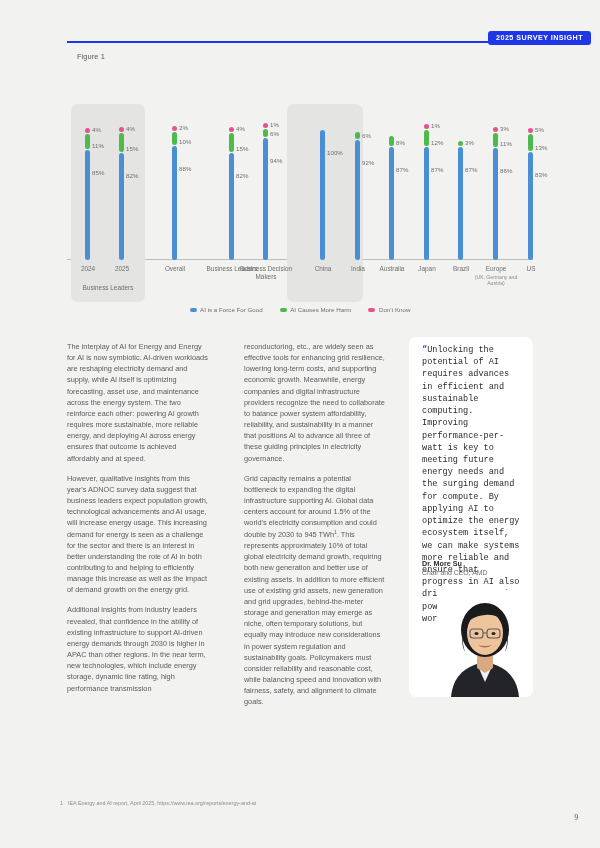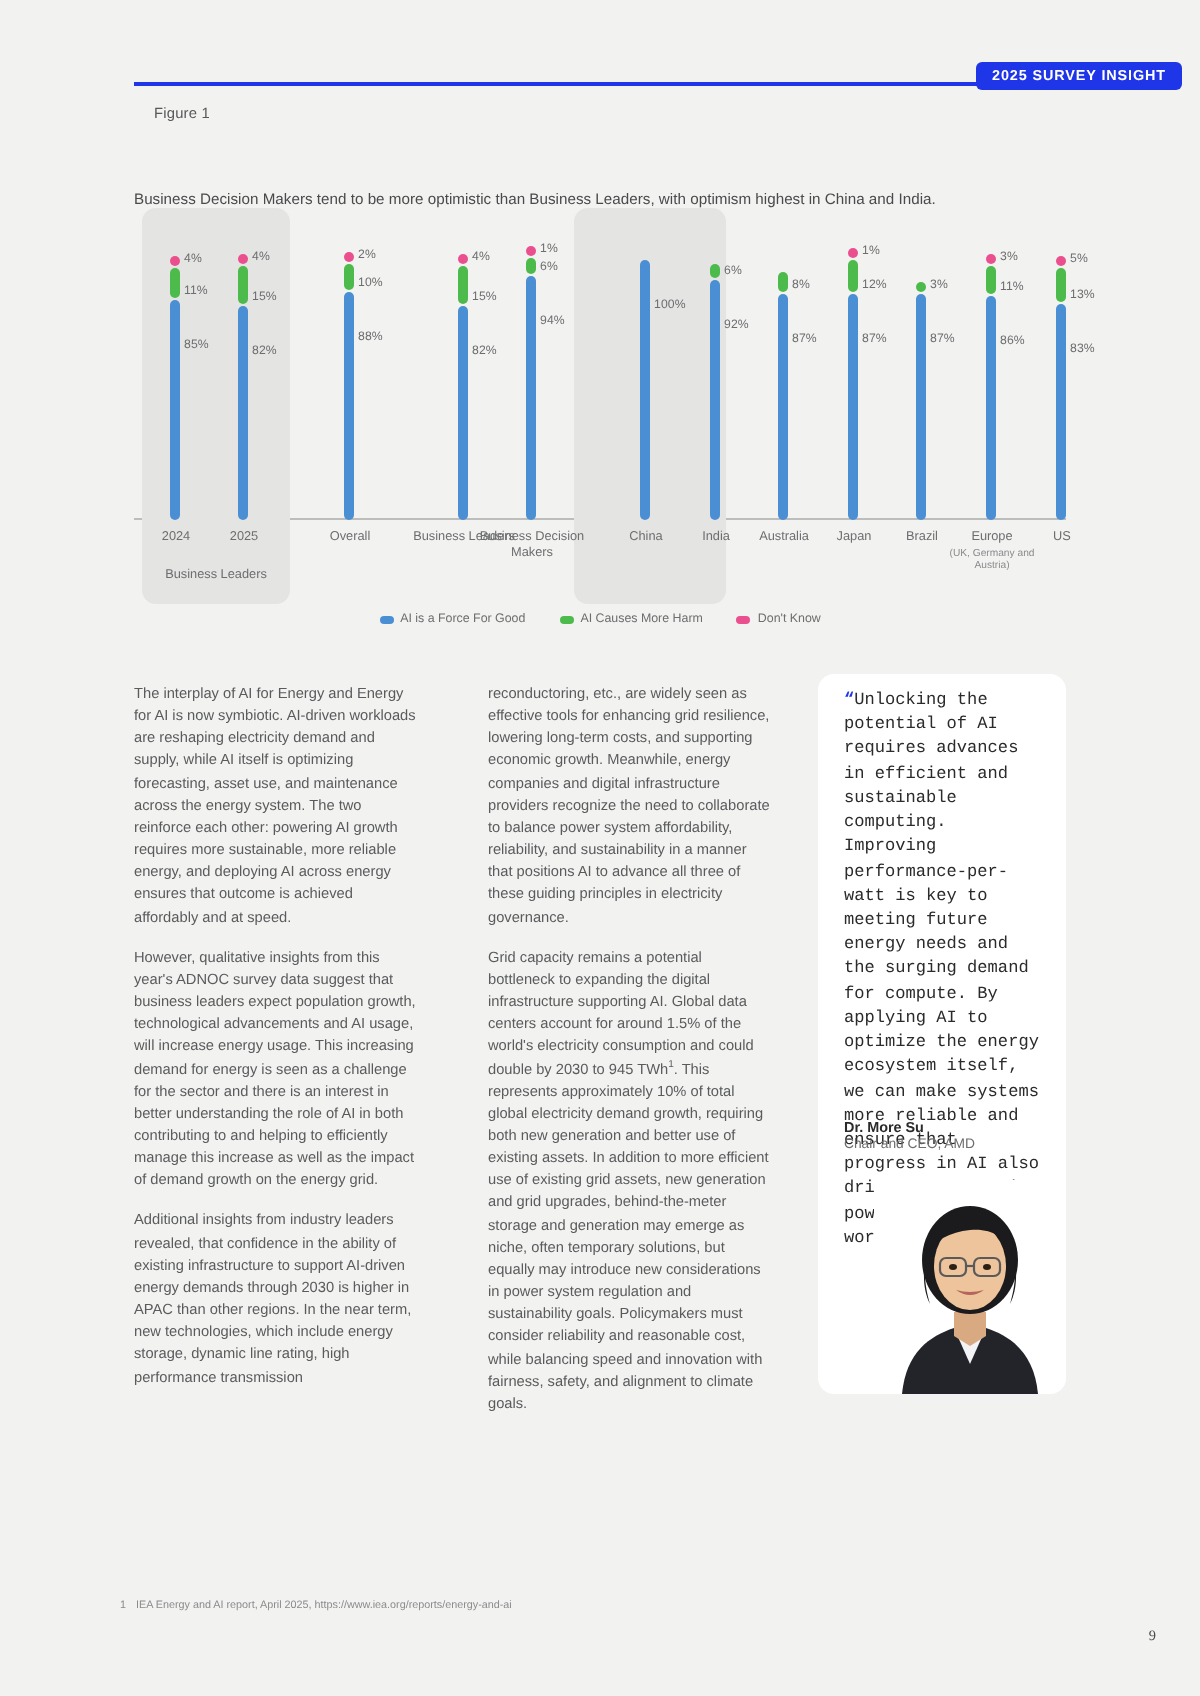--- a/index.html
+++ b/index.html
@@ -85,21 +85,20 @@
 </style>
 </head>
 <body>
 
 <div class="page">
 
   <div class="topbar"></div>
   <div class="badge">2025 SURVEY INSIGHT</div>
 
   <div class="figlabel">Figure 1</div>
-  <div class="subtitle">Business Decision Makers tend to be more optimistic than Business Leaders, with optimism highest in China and India.</div>
 
   <div class="chart-wrap">
     <div class="plot" id="plot">
       <div class="axisline"></div>
     <div class="group-bg" style="left: 4px; width: 74px; height: 198px;"></div>
         <div class="group-bg" style="left: 220px; width: 76px; height: 198px;"></div>
         <div class="seg-blue" style="left: 18px; height: 110.5px;"></div>
         <div class="seg-green" style="left: 18px; height: 14.3px; bottom: 111.5px;"></div>
         <div class="dot-pink" style="left: 18px; bottom: 126.8px;"></div>
         <div class="lbl" style="left: 25px; bottom: 126.8px;">4%</div>

